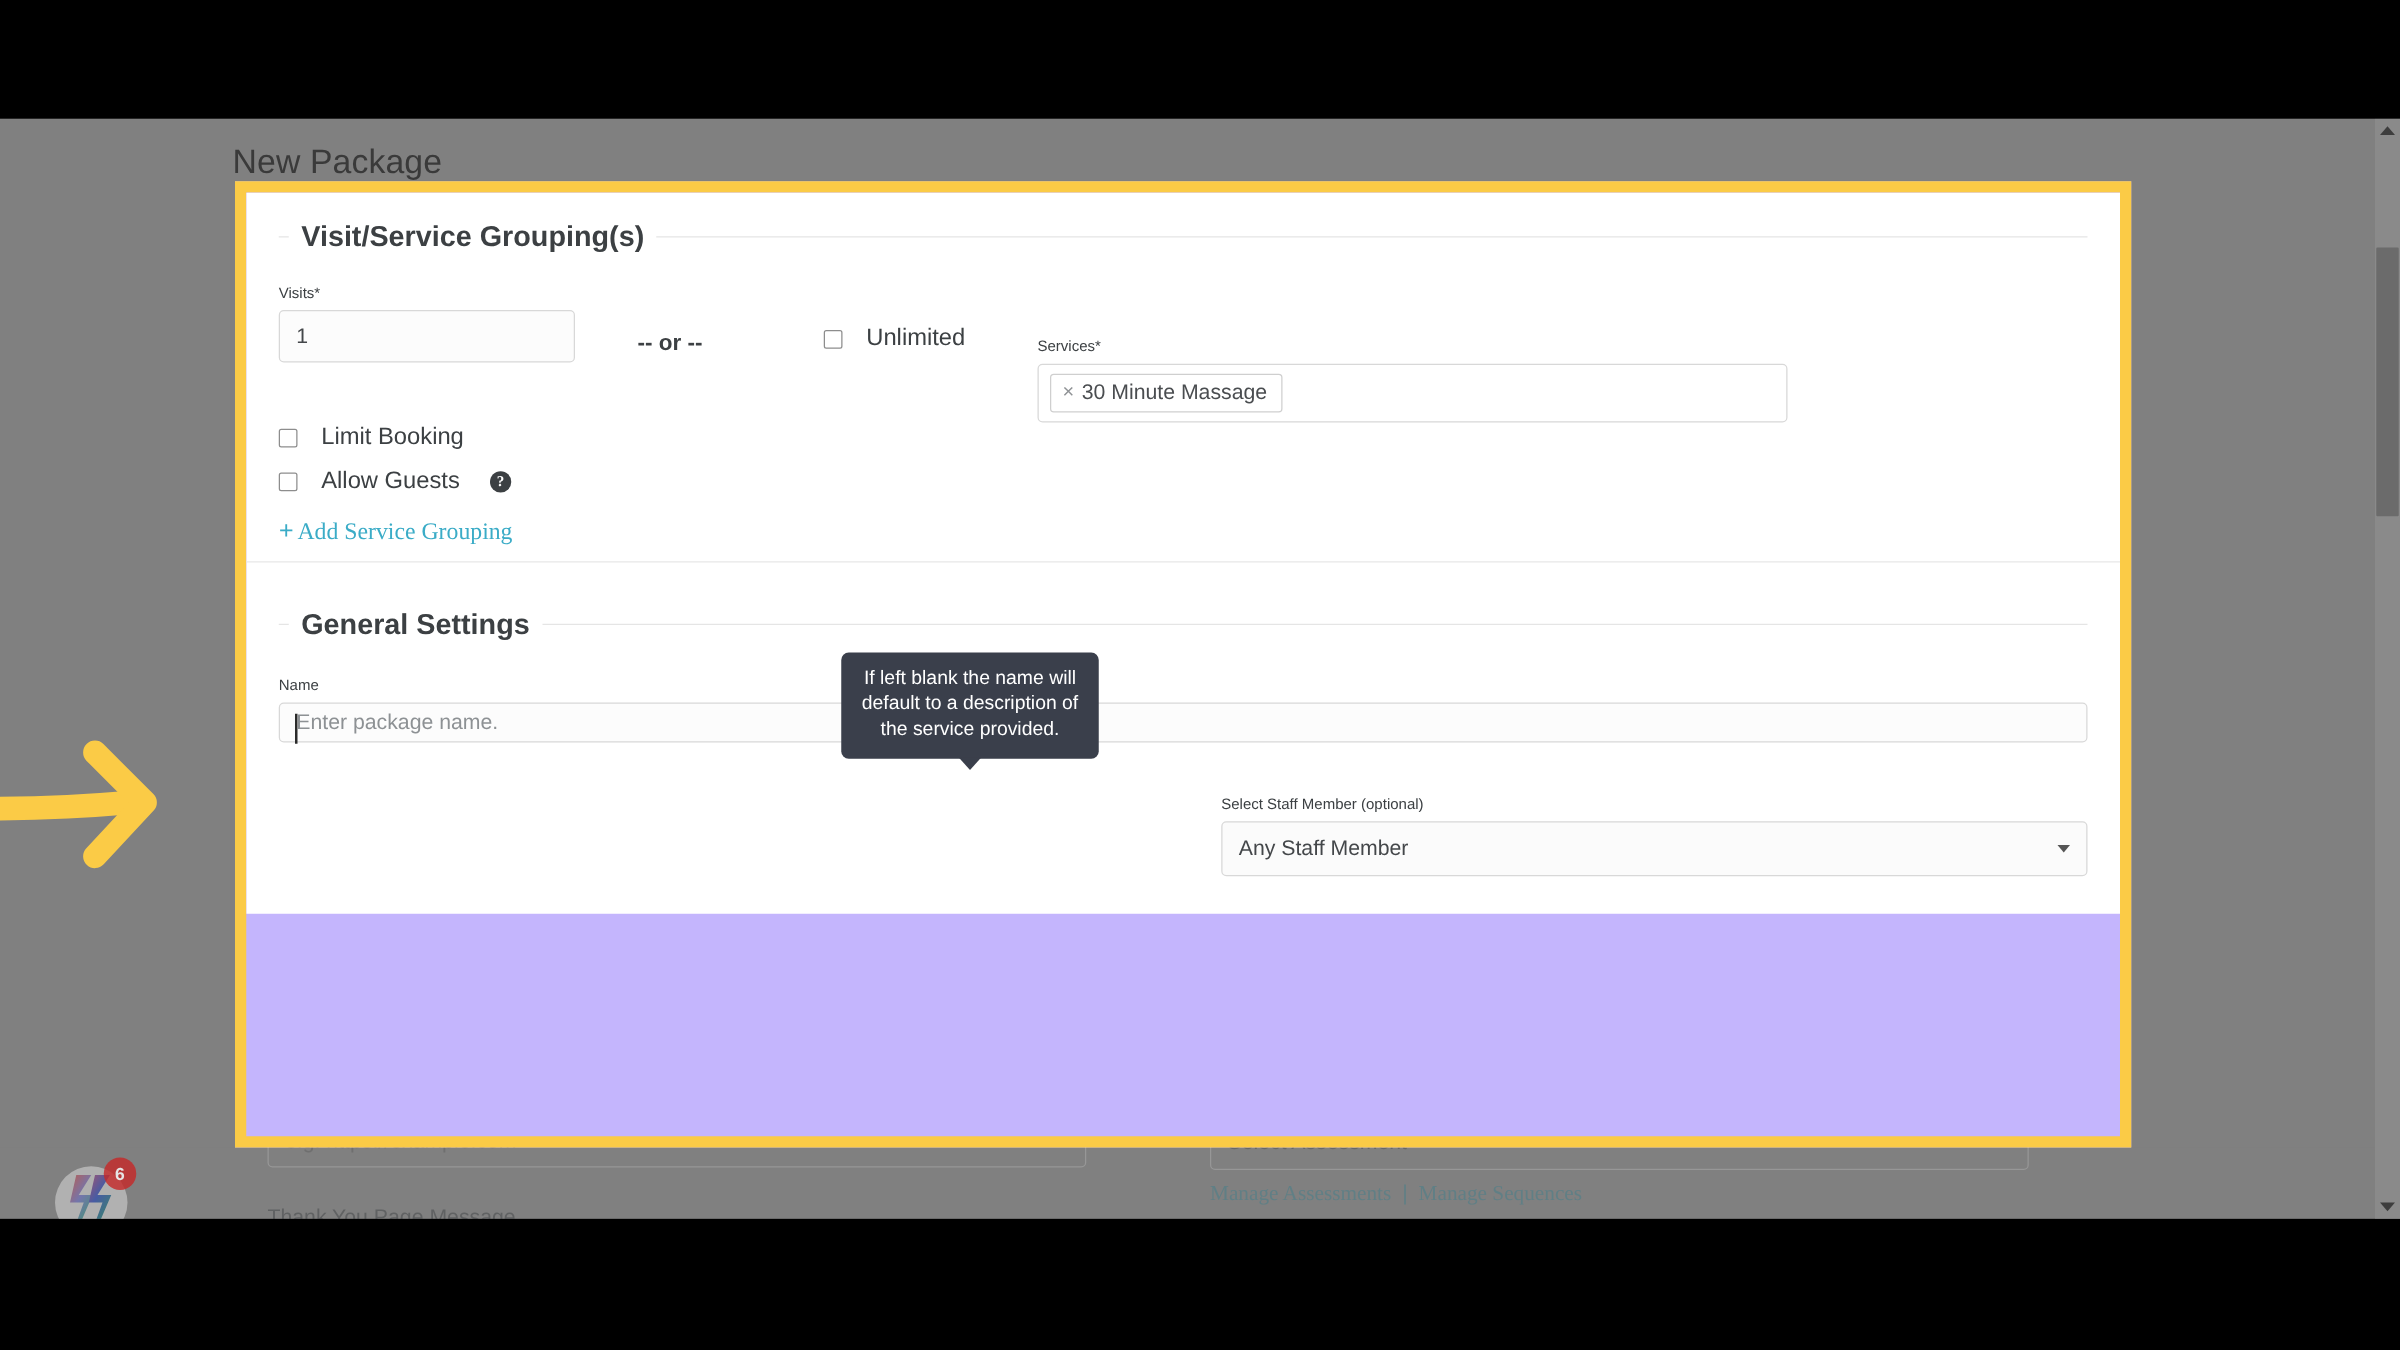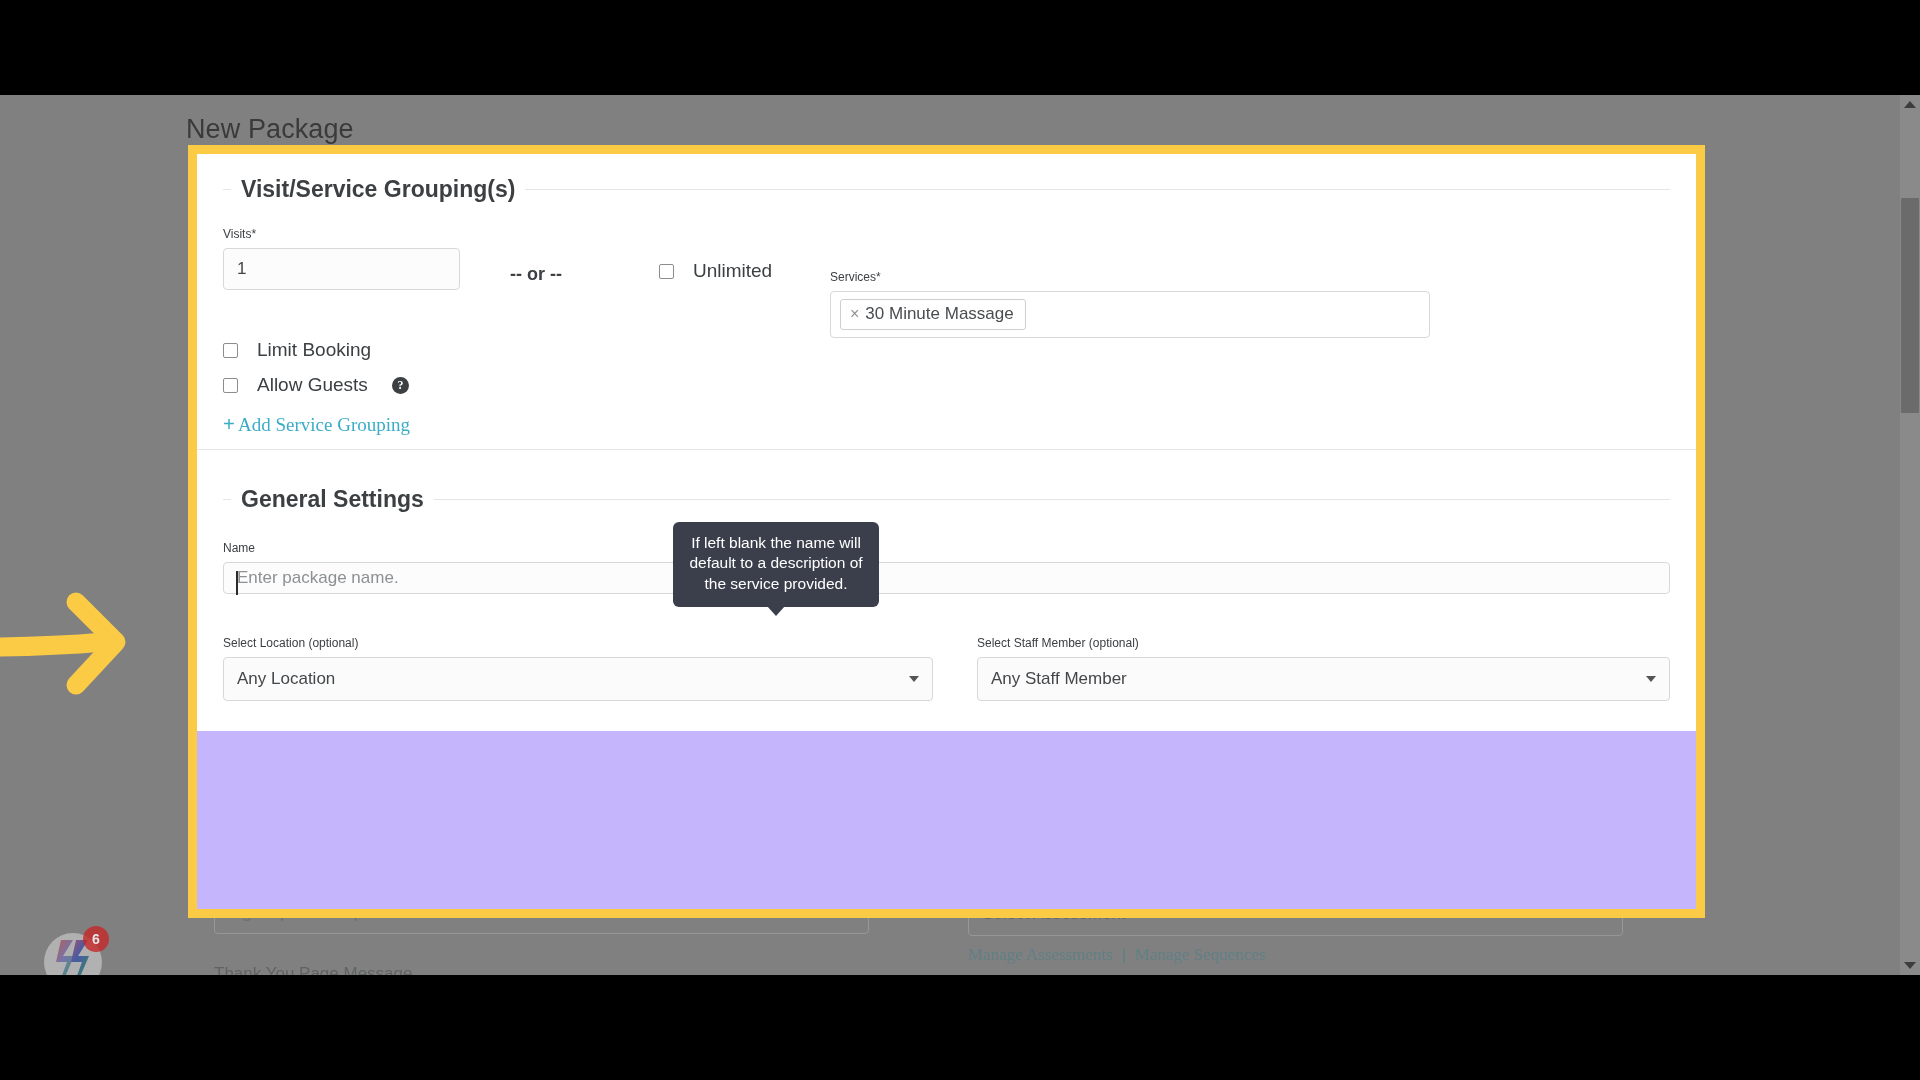--- a/index.html
+++ b/index.html
@@ -413,27 +413,20 @@
         <div style="position:relative; margin-top:28px; height:190px;">
 
           <div style="position:absolute; left:26px; top:0; width:1447px;">
             <span class="field-label">Name</span>
             <div style="position:relative;">
               <input class="inp" style="height: 32px;" type="text" placeholder="Enter package name.">
               <div class="text-caret"></div>
             </div>
           </div>
 
-          <div style="position:absolute; left:26px; top:95px; width:710px;">
-            <span class="field-label">Select Location (optional)</span>
-            <div class="sel">
-              <span>Any Location</span>
-              <span class="caret"></span>
-            </div>
-          </div>
 
           <div style="position:absolute; left:780px; top:95px; width:693px;">
             <span class="field-label">Select Staff Member (optional)</span>
             <div class="sel">
               <span>Any Staff Member</span>
               <span class="caret"></span>
             </div>
           </div>
         </div>
 

